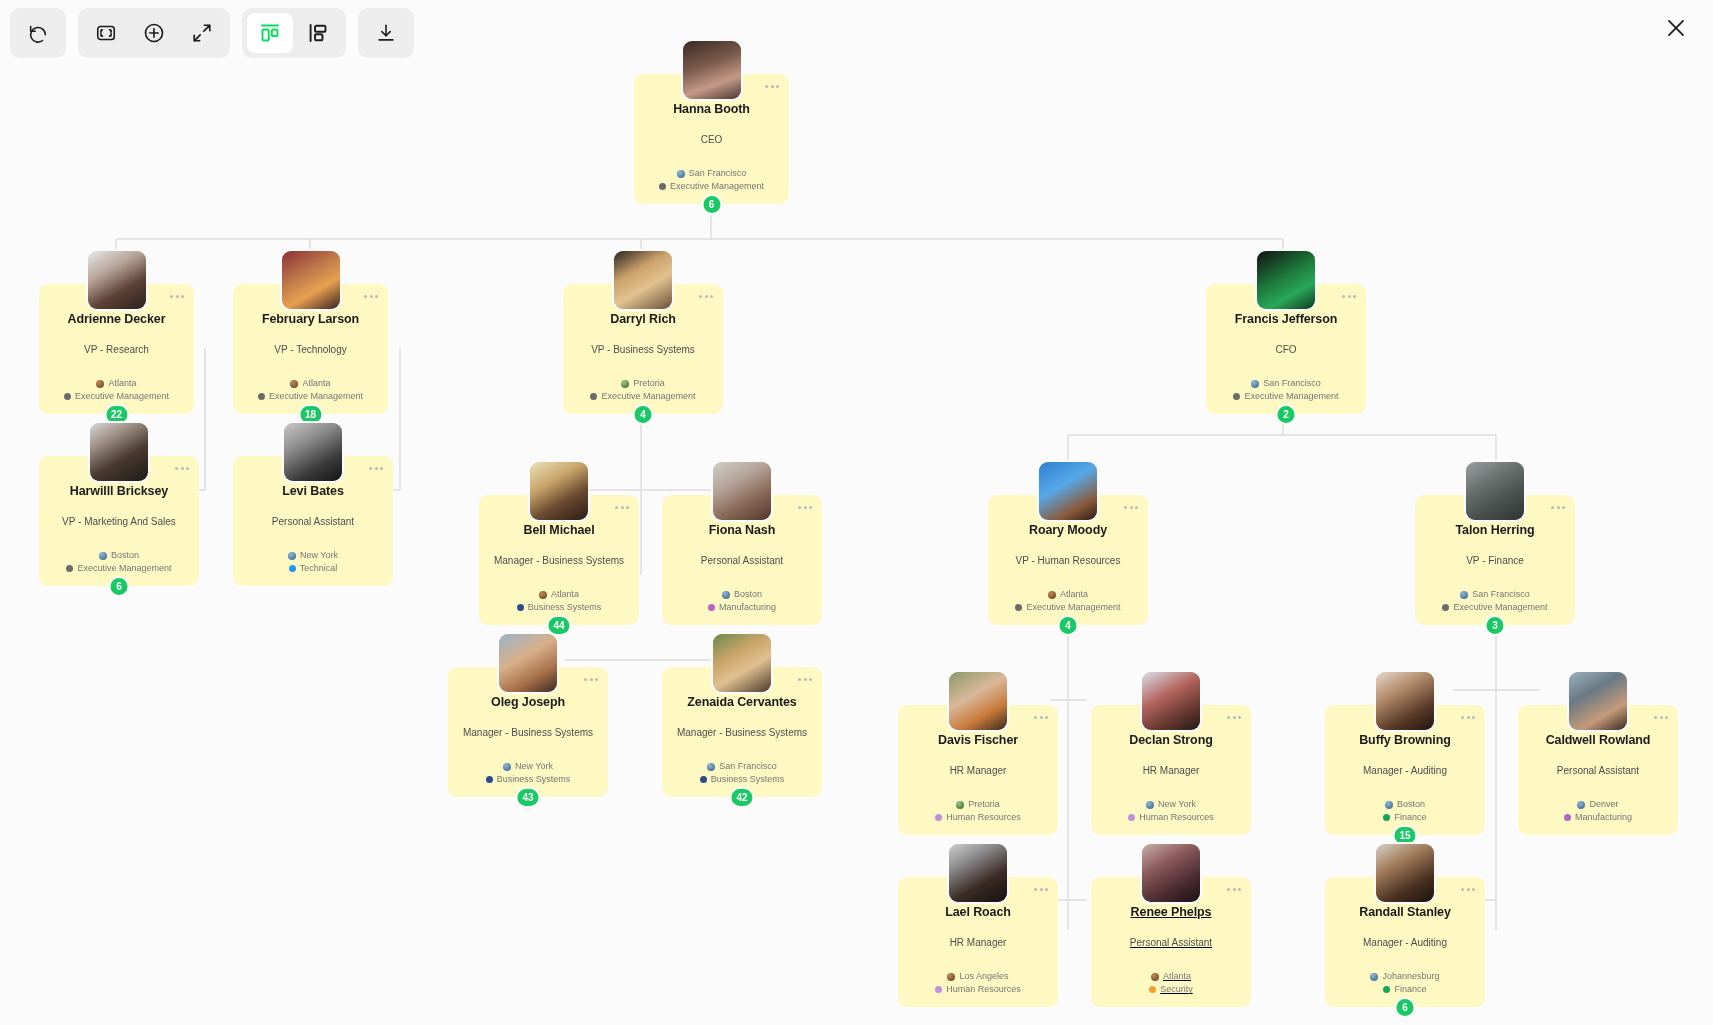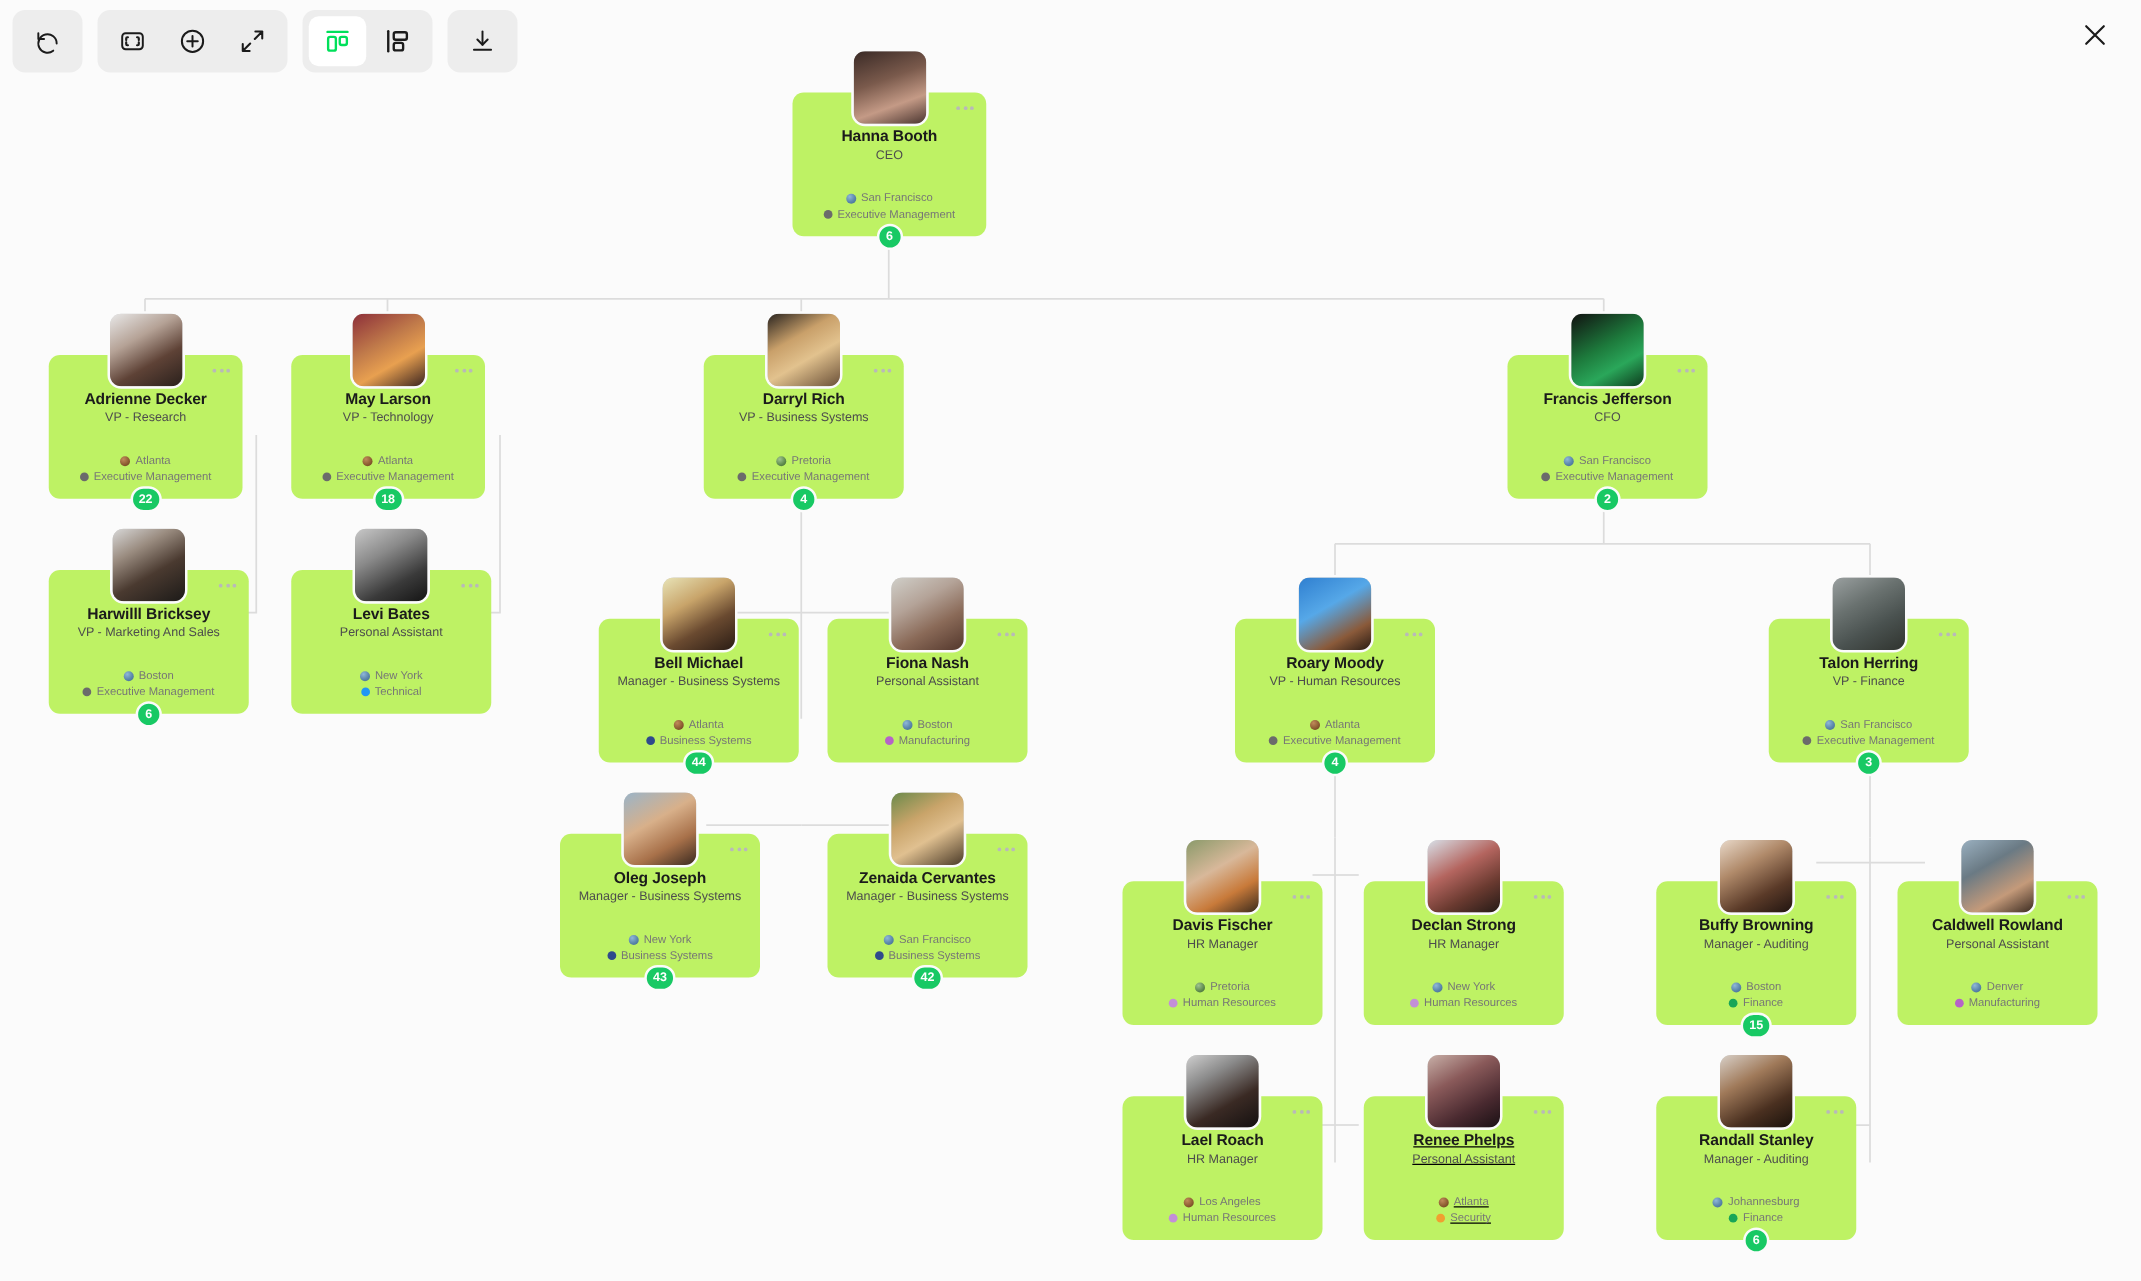--- a/index.html
+++ b/index.html
@@ -33,39 +33,39 @@
   }
 
   
   #links { position: absolute; inset: 0; z-index: 1; pointer-events: none; }
 
   
   .node { position: absolute; z-index: 5; }
   .card {
     position: relative;
     width: 155px;
-    background: #bef264;
+    background: #fef9c3;
     border-radius: 9px;
     padding: 28px 8px 11px 8px;
     text-align: center;
   }
   .avatar {
     position: absolute; top: -33px; left: 50%; transform: translateX(-50%);
     width: 58px; height: 58px; border-radius: 9px;
     overflow: hidden; background: #cfcfcf;
     box-shadow: 0 0 0 2px #fbfbfb;
   }
   .avatar .ph { width: 100%; height: 100%; display: block; }
   .menu-dots {
     position: absolute; top: 8px; right: 7px;
     display: flex; gap: 2.5px; cursor: pointer; padding: 3px;
   }
   .menu-dots i { width: 3px; height: 3px; border-radius: 50%; background: #b9b9b9; display: block; }
   .nm { font-size: 12.5px; font-weight: bold; color: #1b1b1b; line-height: 1.15; letter-spacing: -0.1px; }
-  .ti { font-size: 10px; color: #4d4d4d; margin-top: 3px; line-height: 1.2; white-space: nowrap; overflow: hidden; }
+  .ti { font-size: 10px; color: #4d4d4d; margin-top: 18px; line-height: 1.2; white-space: nowrap; overflow: hidden; }
   .meta { margin-top: 21px; }
   .mrow {
     display: flex; align-items: center; justify-content: center; gap: 4px;
     font-size: 9px; color: #767676; line-height: 1.45; white-space: nowrap;
   }
   .gdot { width: 7px; height: 7px; border-radius: 50%; flex: none; }
   .globe { width: 8px; height: 8px; border-radius: 50%; flex: none;
            background: radial-gradient(circle at 35% 30%, #8fb8d8 0%, #5b86ab 55%, #3f6a8c 100%); }
   .globe.am { background: radial-gradient(circle at 35% 30%, #c08a5a 0%, #8a5a30 60%, #5e3a18 100%); }
   .globe.gr { background: radial-gradient(circle at 35% 30%, #9fc48f 0%, #5e8a4c 60%, #3e6030 100%); }
@@ -247,21 +247,21 @@
   <div class="node" style="left:233px; top:284px;">
     <div class="card">
       <div class="avatar">
           <span class="ph" style="background:linear-gradient(150deg,#8d2f3a 0%,#c07a4a 40%,#e8a050 65%,#3a2420 100%)"></span>
         </div>
       <div class="menu-dots">
           <i></i>
           <i></i>
           <i></i>
         </div>
-      <div class="nm">May Larson</div>
+      <div class="nm">February Larson</div>
       <div class="ti">VP - Technology</div>
       <div class="meta">
         <div class="mrow">
             <span class="globe am"></span>
             <span>Atlanta</span>
           </div>
         <div class="mrow">
             <span class="gdot" style="background:#6b6b6b"></span>
             <span>Executive Management</span>
           </div>

